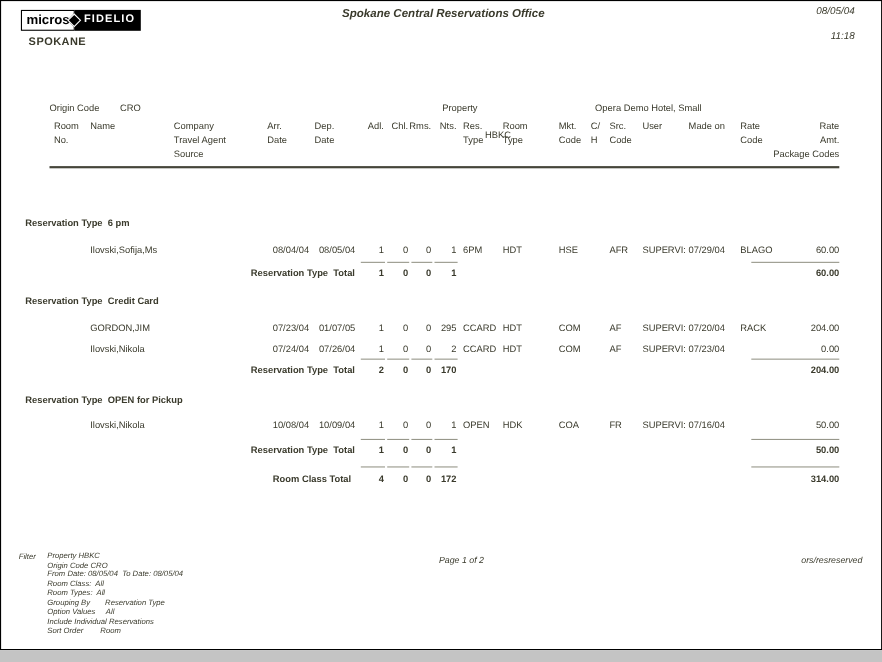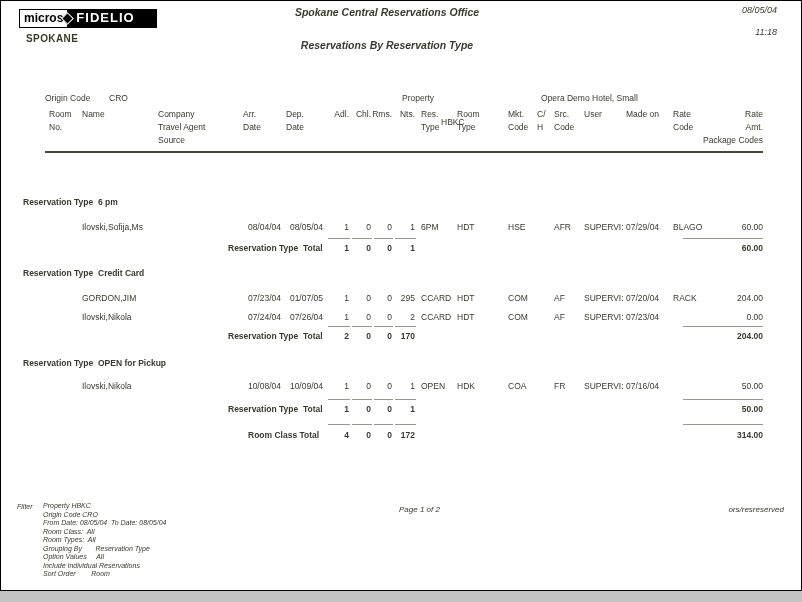--- a/index.html
+++ b/index.html
@@ -5,27 +5,27 @@
   html,body{margin:0;padding:0;background:#ffffff;width:802px;height:602px;
     font-family:"Liberation Sans", sans-serif;color:#3a3a2c;}
   .page{position:absolute;top:0;left:0;width:800px;height:589px;border:1px solid #000;
     background:#fff;overflow:hidden;}
   .bottom-strip{position:absolute;top:591px;left:0;width:802px;height:11px;background:#c4c4c4;}
 
   
   .logo{position:absolute;left:18px;top:8px;display:inline-flex;align-items:stretch;}
   .lg-micros{border:1px solid #000;background:#fff;color:#000;font-weight:bold;
     font-size:12px;padding:1px 4px 2px 4px;line-height:14px;}
-  .lg-fidelio{background:#000;color:#fff;font-weight:bold;font-size:13px;letter-spacing:1px;
-    padding:4px 22px 3px 8px;line-height:10px;}
+  .lg-fidelio{background:#000;color:#fff;font-weight:bold;font-size:10px;letter-spacing:1px;
+    padding:4px 5px 3px 8px;line-height:10px;}
   .lg-diamond{position:absolute;left:44px;top:5px;width:7px;height:7px;background:#000;
     border:1px solid #fff;transform:rotate(45deg);z-index:2;}
   .cro-name{position:absolute;left:25px;top:32px;font-weight:bold;font-size:10px;letter-spacing:.4px;}
   .office-title{position:absolute;top:5px;left:0;width:772px;text-align:center;
-    font-style:italic;font-weight:bold;font-size:10.5px;}
+    font-style:italic;font-weight:bold;font-size:10.5px;padding-left:16px;}
   .report-title{position:absolute;top:38px;left:0;width:772px;text-align:center;
     font-style:italic;font-weight:bold;font-size:10.5px;}
   .run-date{position:absolute;top:4px;right:24px;font-style:italic;font-size:9px;}
   .run-time{position:absolute;top:26px;right:24px;font-style:italic;font-size:9px;}
 
   
   .r{position:absolute;left:0;right:0;height:11px;font-size:8.5px;line-height:11px;text-decoration:underline;}
   .r span{position:absolute;white-space:nowrap;}
   .bold{font-weight:bold;}
 
@@ -68,21 +68,20 @@
 
 <div class="page">
 
   <div class="logo">
     <span class="lg-micros">micros</span>
     <span class="lg-diamond"></span>
     <span class="lg-fidelio">FIDELIO</span>
   </div>
   <div class="cro-name">SPOKANE</div>
   <div class="office-title">Spokane Central Reservations Office</div>
-  <div class="report-title">Reservations By Reservation Type</div>
   <div class="run-date">08/05/04</div>
   <div class="run-time">11:18</div>
 
   <div class="r" style="top:92px">
     <span class="x-origin-l">Origin Code</span>
     <span class="x-origin-v">CRO</span>
     <span class="x-prop-l">Property</span>
     <span class="x-prop-c">HBKC</span>
     <span class="x-prop-n">Opera Demo Hotel, Small</span>
   </div>

